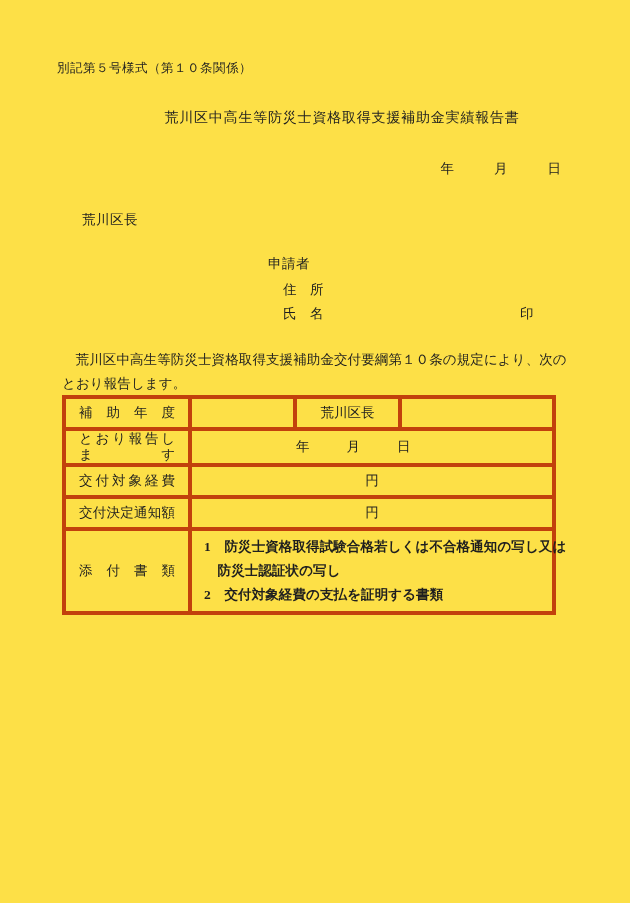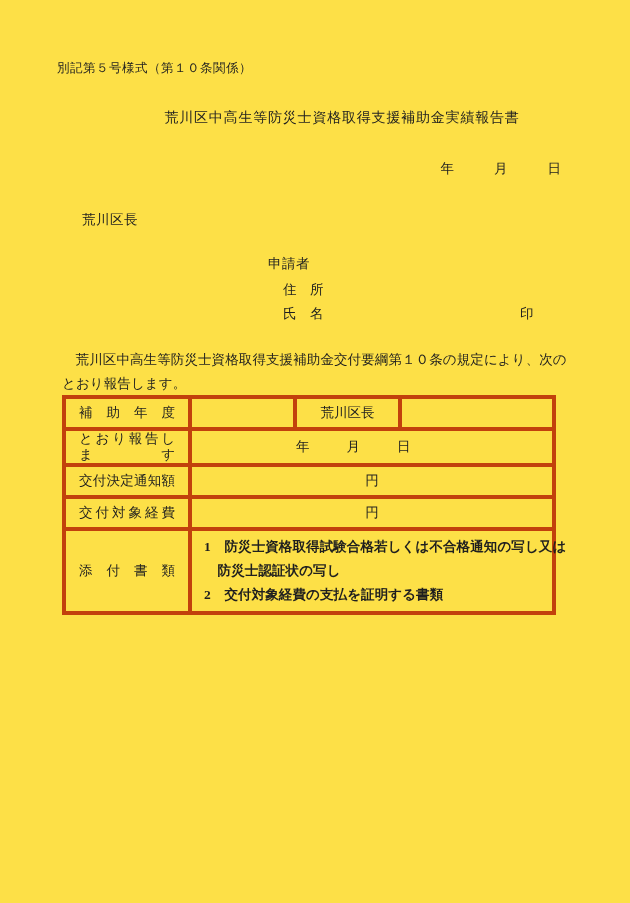--- a/index.html
+++ b/index.html
@@ -116,25 +116,25 @@
         <td class="lbl">とおり報告します</td>
         <td class="date-cell" colspan="3">
           <div class="date-inner">
             <span>年</span>
             <span>月</span>
             <span>日</span>
           </div>
         </td>
       </tr>
       <tr class="row-s">
-        <td class="lbl">交付決定通知額</td>
+        <td class="lbl">交付対象経費</td>
         <td class="center" colspan="3">円</td>
       </tr>
       <tr class="row-s">
-        <td class="lbl">交付対象経費</td>
+        <td class="lbl">交付決定通知額</td>
         <td class="center" colspan="3">円</td>
       </tr>
       <tr class="row-l">
         <td class="lbl">添付書類</td>
         <td class="docs-cell" colspan="3">
           <div class="doc-line">1　防災士資格取得試験合格若しくは不合格通知の写し又は</div>
           <div class="doc-line">　防災士認証状の写し</div>
           <div class="doc-line">2　交付対象経費の支払を証明する書類</div>
         </td>
       </tr>

